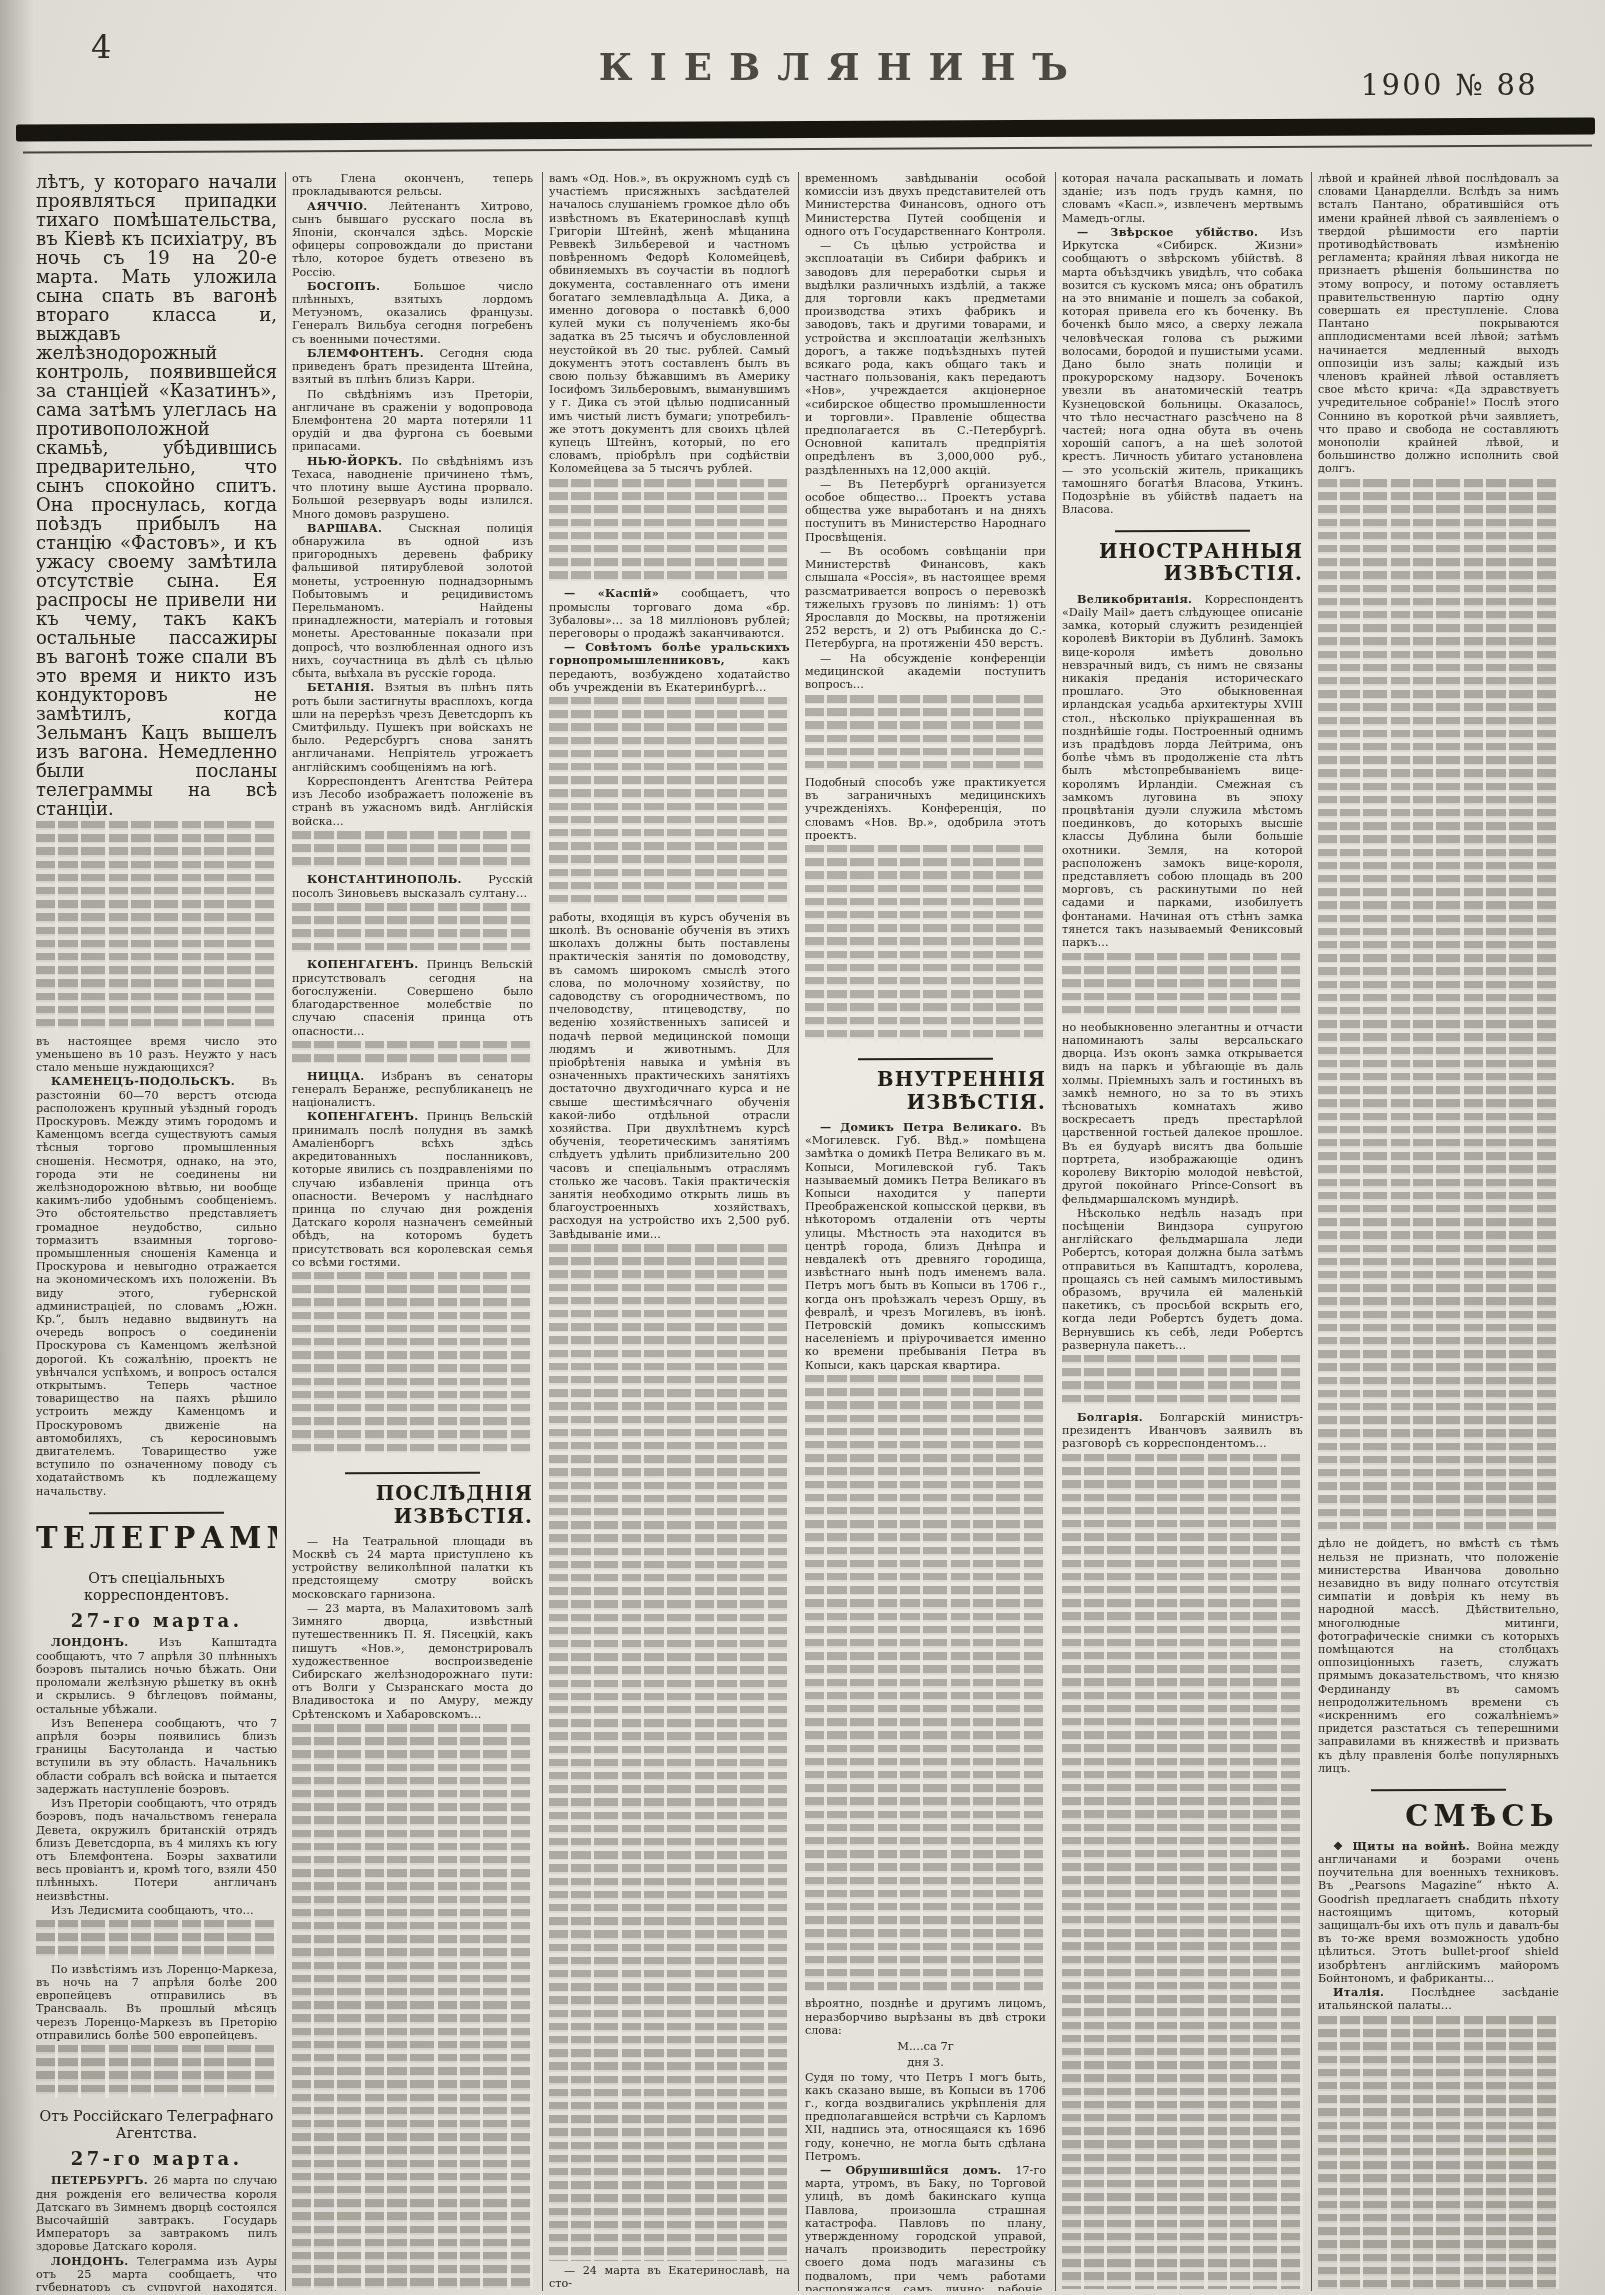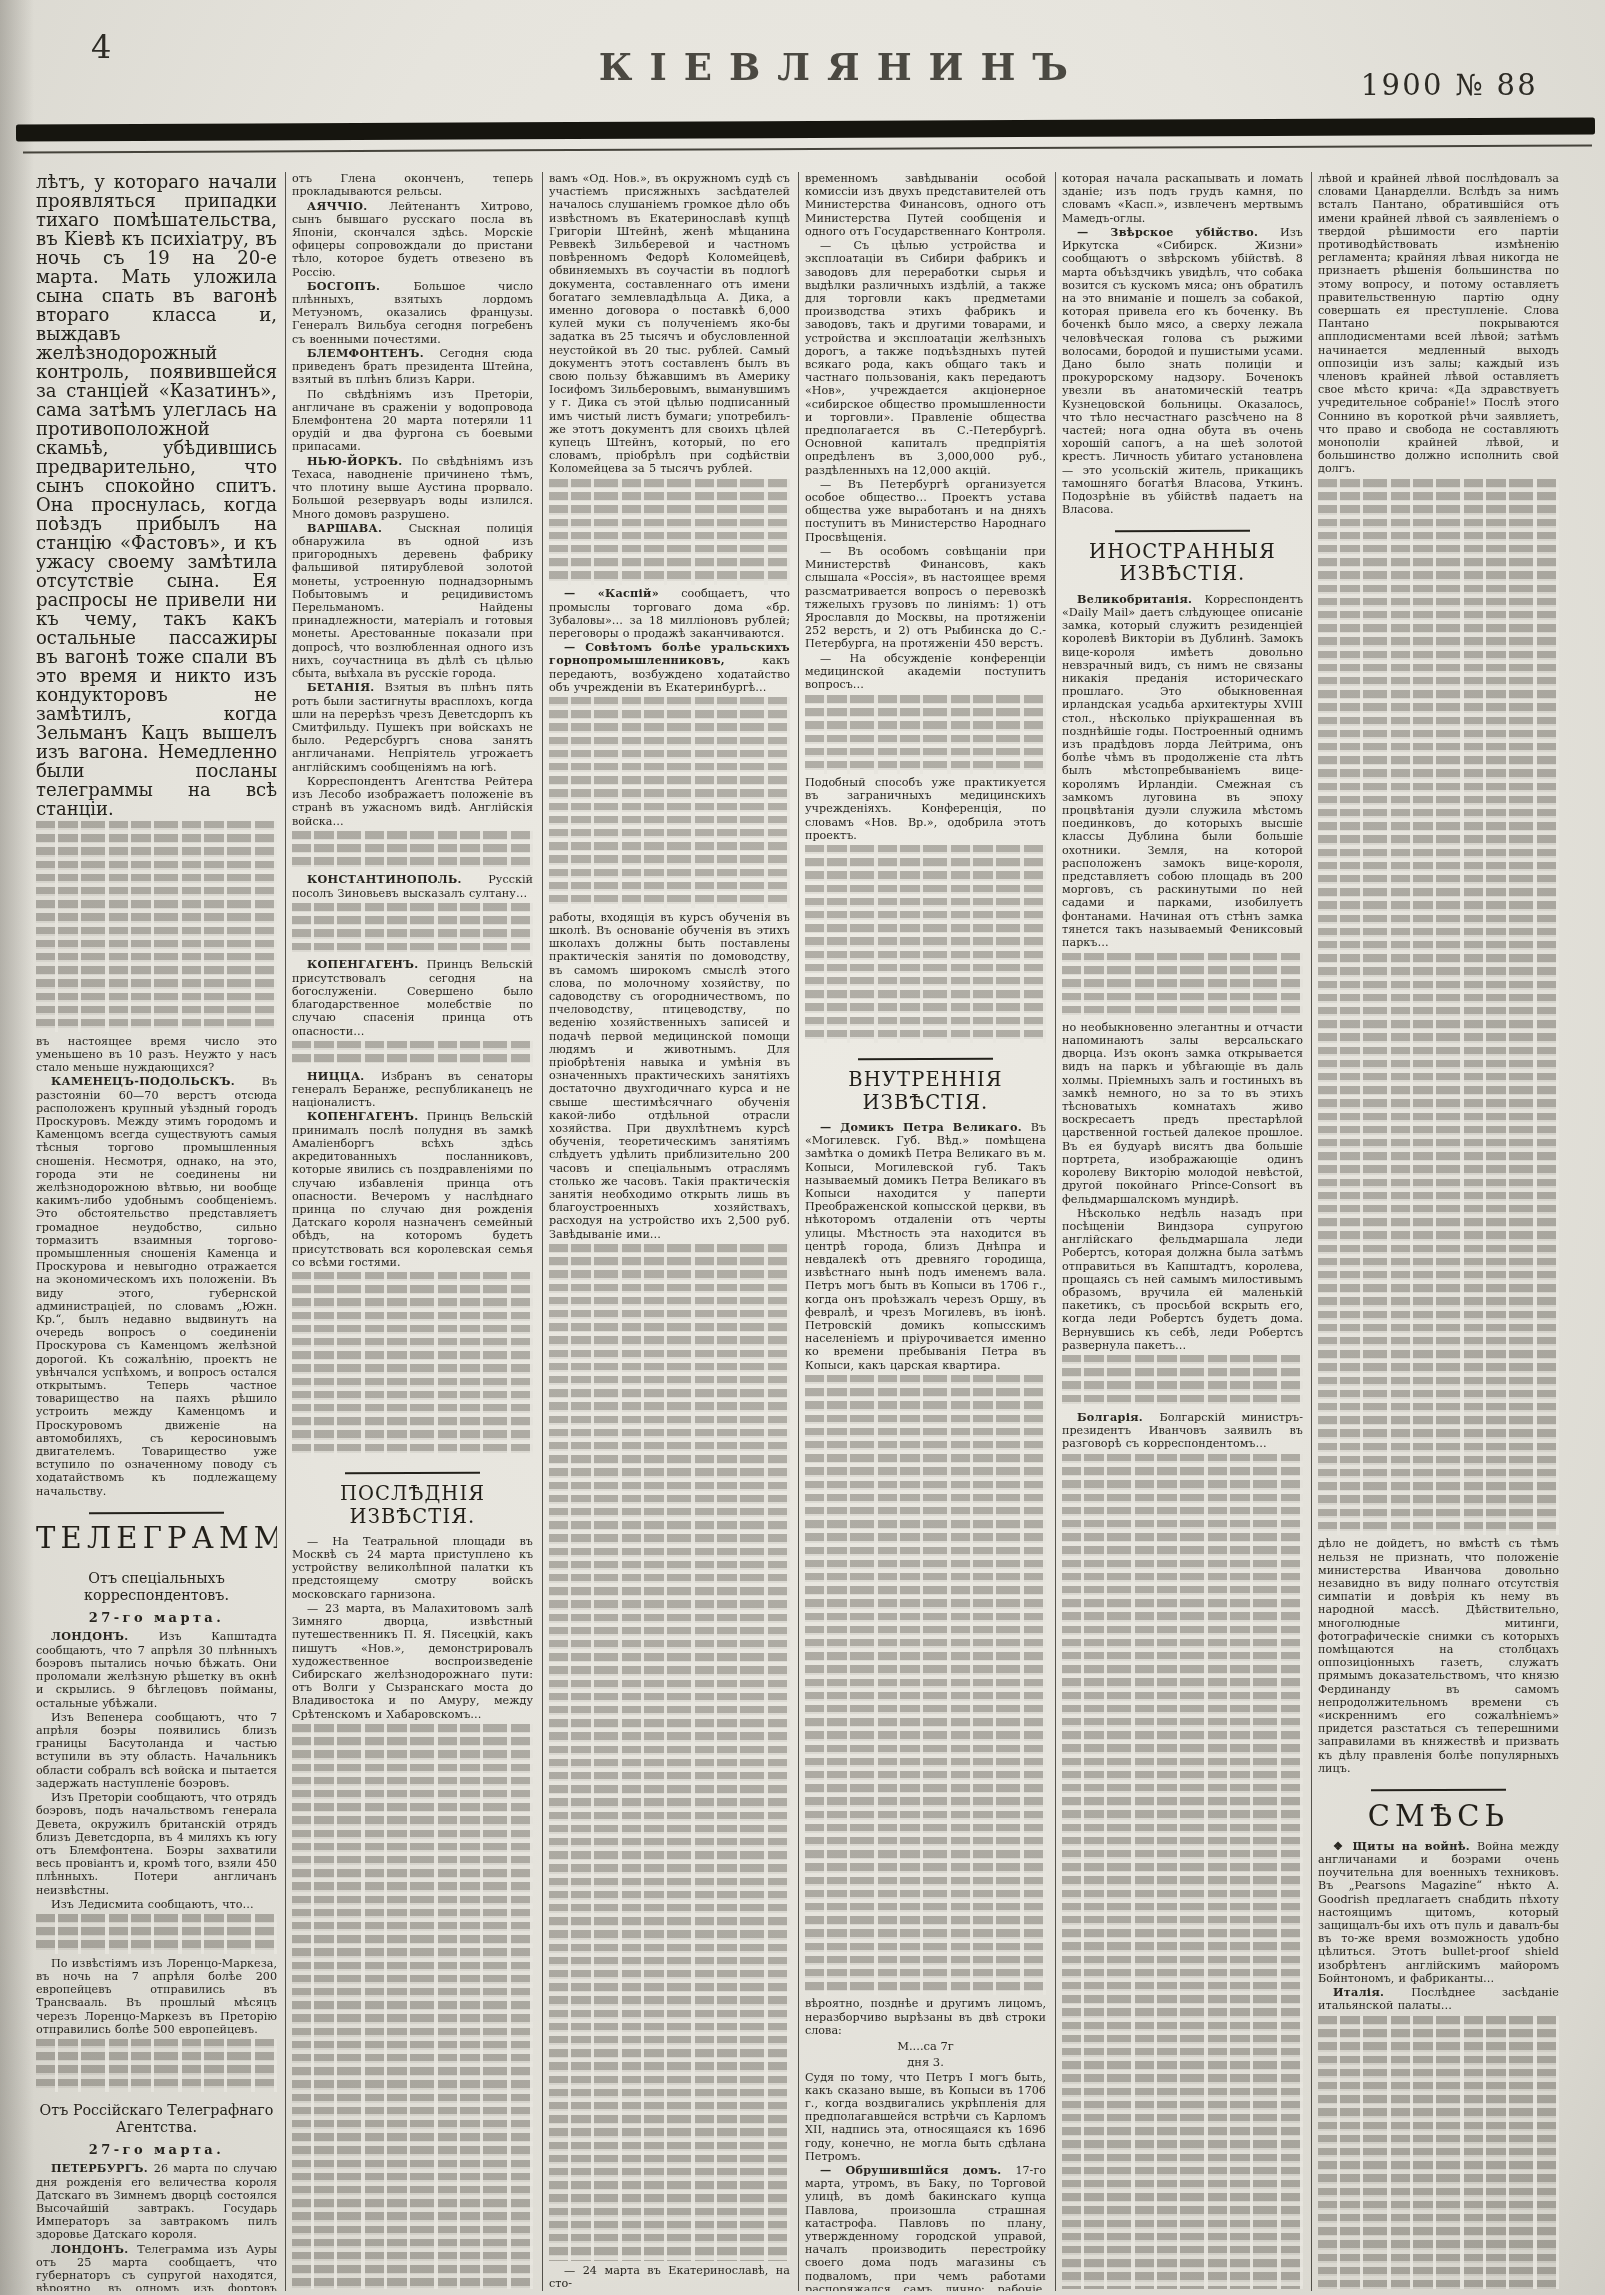--- a/index.html
+++ b/index.html
@@ -32,26 +32,26 @@
 
   .body{margin:0 0 1.1px 0;font-size:11.2px;line-height:13.2px;text-align:justify;
     text-indent:15px;word-spacing:0.6px;color:#27251f;}
   .body.noind{text-indent:0;}
   .body.large{font-size:18px;line-height:19px;color:#24221c;}
   .lead{font-weight:700;letter-spacing:0.3px;}
 
   .sect{margin:12.6px 0 6.9px 0;}
   .sect-rule{width:56%;height:2.3px;background:#23211b;margin:0 auto 8.6px auto;
     box-shadow:0 -3.4px 0 -1.1px rgba(35,33,27,.0);transform:rotate(-0.3deg);}
-  .sect-h{margin:0;text-align:center;font-weight:400;color:#221f19;
+  .sect-h{margin:0;text-align:right;font-weight:700;color:#221f19;
     font-size:19.5px;line-height:1.15;letter-spacing:1.1px;}
   .sect-h.big{font-size:29px;letter-spacing:5.2px;}
 
   .subhead{margin:6.9px 0 1.1px 0;text-align:center;font-weight:400;font-size:14.3px;line-height:1.25;color:#26231d;}
-  .date{margin:3.4px 0 5.7px 0;text-align:center;font-weight:700;font-size:13px;letter-spacing:3.4px;color:#26231d;}
+  .date{margin:3.4px 0 5.7px 0;text-align:center;font-weight:700;font-size:18px;letter-spacing:3.4px;color:#26231d;}
   .cline{margin:1.1px 0;text-align:center;font-size:11.5px;color:#2a2822;}
 
   
   .greek{flex:none;margin:2.3px 0;
     background-image:
       repeating-linear-gradient(90deg, rgba(231,229,222,0) 0 19px, rgba(231,229,222,.95) 19px 22.4px,
         rgba(231,229,222,0) 22.4px 42px, rgba(231,229,222,.95) 42px 45px,
         rgba(231,229,222,0) 45px 69px, rgba(231,229,222,.95) 69px 73px),
       repeating-linear-gradient(180deg, rgba(70,66,57,.36) 0 7.5px, rgba(70,66,57,.08) 7.5px 9.2px, rgba(0,0,0,0) 9.2px 13.2px);}
   .greek.grow{flex:1 1 auto;}

